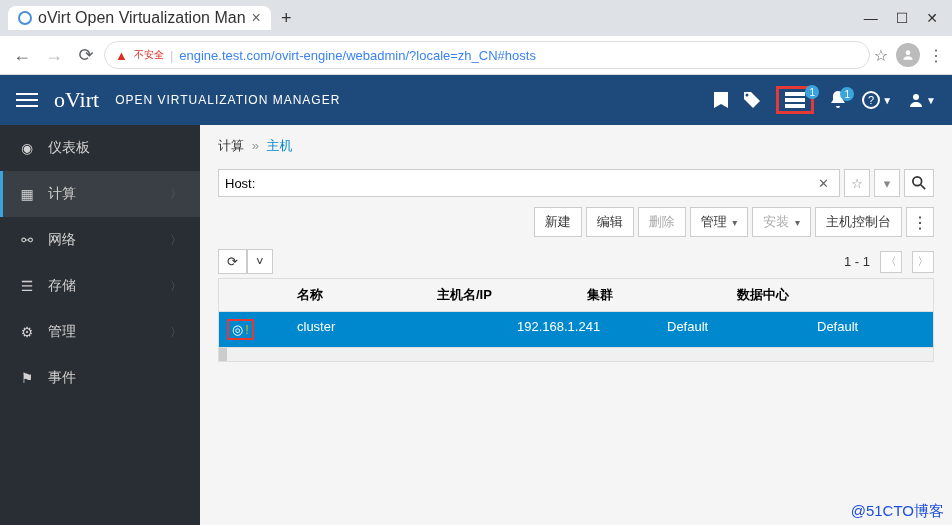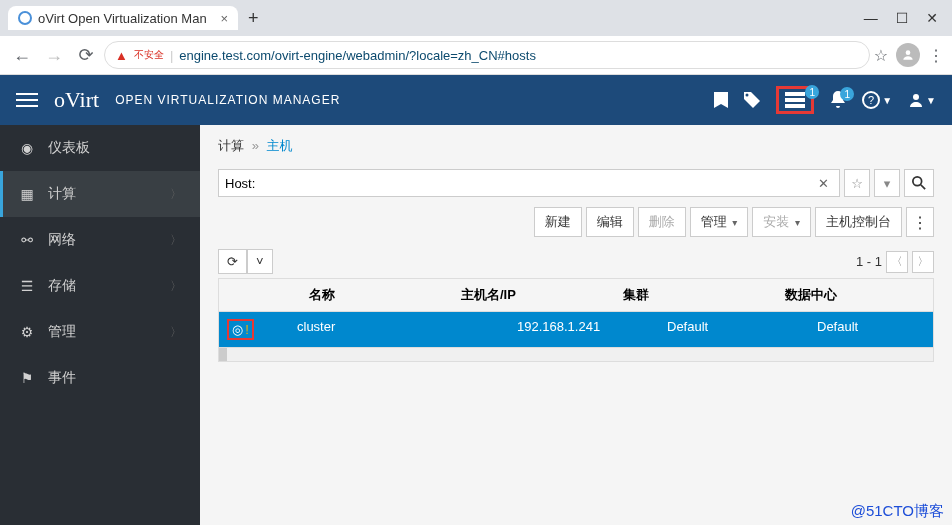--- a/index.html
+++ b/index.html
@@ -1,35 +1,35 @@
 <!DOCTYPE html>
 <html><head>
   <meta charset="utf-8">
   <style>
     * { margin: 0; padding: 0; box-sizing: border-box; font-family: Arial, sans-serif; }
     body { width: 952px; height: 525px; overflow: hidden; background: #f5f5f5; }
 
     
     .browser-chrome { background: #fff; border-bottom: 1px solid #ddd; }
     .tab-bar { height: 36px; display: flex; align-items: center; background: #dee1e6; }
-    .tab { display: flex; align-items: center; background: #fff; height: 24px; padding: 0 10px; margin-left: 8px; border-radius: 8px 8px 0 0; font-size: 13px; color: #333; min-width: 230px; gap: 6px; }
+    .tab { display: flex; align-items: center; background: #fff; height: 24px; padding: 0 10px; margin-left: 8px; border-radius: 8px 8px 0 0; font-size: 16px; color: #333; min-width: 230px; gap: 6px; }
     .tab-favicon { width: 14px; height: 14px; border: 2px solid #4a90d9; border-radius: 50%; display: inline-block; }
     .tab-close { margin-left: auto; color: #666; cursor: pointer; }
     .new-tab { padding: 0 10px; color: #333; cursor: pointer; font-size: 18px; }
     .window-controls { margin-left: auto; display: flex; gap: 18px; padding: 0 14px; color: #333; font-size: 14px; }
     .window-controls span { cursor: pointer; }
 
     .addr-bar { height: 38px; display: flex; align-items: center; padding: 0 8px; gap: 4px; background: #fff; }
     .nav-btn { width: 28px; height: 28px; display: flex; align-items: center; justify-content: center; color: #5f6368; cursor: pointer; border-radius: 50%; font-size: 18px; }
     .nav-btn.disabled { color: #bbb; }
     .addr-field { flex: 1; display: flex; align-items: center; border: 1px solid #ddd; border-radius: 14px; height: 28px; padding: 0 10px; gap: 6px; font-size: 13px; }
     .warn-icon { color: #d93025; font-size: 13px; }
     .insecure { color: #d93025; font-size: 10px; }
     .addr-sep { color: #ccc; }
-    .addr-url { color: #0c4a6e; }
+    .addr-url { color: #3b82f6; }
     .addr-right { display: flex; gap: 8px; align-items: center; color: #5f6368; }
     .avatar-chrome { width: 24px; height: 24px; background: #bbb; border-radius: 50%; display: flex; align-items: center; justify-content: center; color: #fff; }
 
     
     .app-header { background: #1d4a7a; height: 50px; display: flex; align-items: center; padding: 0 16px; color: #fff; }
     .hamburger { width: 22px; cursor: pointer; }
     .hamburger div { height: 2px; background: #fff; margin: 4px 0; }
     .brand { font-size: 22px; margin: 0 16px; display: flex; align-items: center; text-align: center; }
     .brand .o { font-family: serif; font-weight: 300; }
     .brand-sub { font-size: 12px; letter-spacing: 1px; }
@@ -64,25 +64,25 @@
 
     .toolbar { display: flex; justify-content: flex-end; gap: 4px; margin-bottom: 12px; }
     .btn { border: 1px solid #ccc; background: #fff; padding: 5px 10px; font-size: 13px; cursor: pointer; color: #333; }
     .btn.disabled { color: #aaa; }
     .btn .caret { color: #666; }
     .kebab { border: 1px solid #ccc; background: #fff; width: 28px; display: flex; align-items: center; justify-content: center; cursor: pointer; font-size: 16px; color: #333; }
 
     .grid-ctrl { display: flex; justify-content: space-between; align-items: center; margin-bottom: 4px; }
     .refresh-grp { display: flex; }
     .refresh-grp .btn { padding: 4px 8px; }
-    .pager { display: flex; align-items: center; gap: 4px; color: #333; }
+    .pager { display: flex; align-items: center; gap: 10px; color: #333; }
     .pager-btn { border: 1px solid #ccc; background: #fff; width: 22px; height: 22px; display: flex; align-items: center; justify-content: center; cursor: pointer; color: #888; font-size: 11px; }
 
     .grid { border: 1px solid #ddd; background: #fff; }
-    .grid-head { display: flex; background: #f5f5f5; border-bottom: 1px solid #ddd; font-weight: bold; font-size: 13px; gap: 12px; }
+    .grid-head { display: flex; background: #f5f5f5; border-bottom: 1px solid #ddd; font-weight: bold; font-size: 13px; }
     .grid-row { display: flex; }
     .grid-row.selected { background: #0088ce; color: #fff; }
     .cell { padding: 7px 8px; white-space: nowrap; overflow: hidden; }
     .c-status { width: 70px; display: flex; align-items: center; gap: 2px; }
     .c-name { width: 140px; }
     .c-comment { width: 80px; }
     .c-hostip { width: 150px; }
     .c-cluster { width: 150px; }
     .c-dc { flex: 1; }
     .status-icons { border: 2px solid #e53935; padding: 1px 3px; display: flex; gap: 2px; font-size: 13px; }

